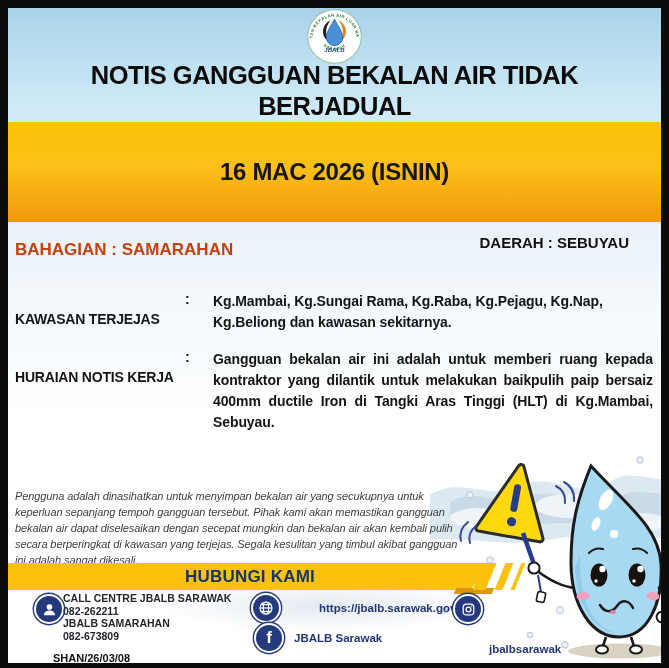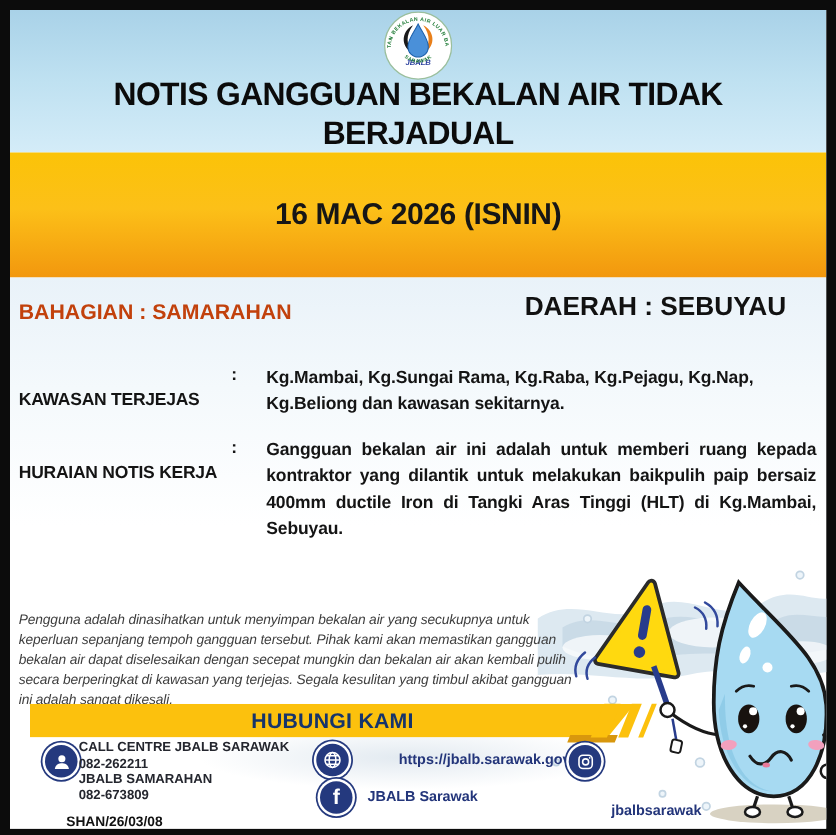--- a/index.html
+++ b/index.html
@@ -18,35 +18,35 @@
     transform:scaleX(0.98);transform-origin:center;}
   
   .date-banner{position:absolute;left:0;top:114px;width:653px;height:100px;
     background:linear-gradient(180deg,#fbc308 0%,#fcc018 45%,#f2970e 100%);
     display:flex;flex-direction:column;align-items:center;justify-content:center;gap:4px;}
   .date-banner .line{font-size:24px;font-weight:700;color:#161616;letter-spacing:-0.3px;}
   
   .body-bg{position:absolute;left:0;top:214px;width:653px;height:441px;
     background:linear-gradient(180deg,#e9f2f9 0%,#f4f9fc 20%,#ffffff 45%);}
   .bahagian{position:absolute;left:7px;top:232px;font-size:17px;font-weight:700;color:#c2410c;}
-  .daerah{position:absolute;right:32px;top:226px;font-size:21px;font-weight:700;color:#111;padding-left:48px;}
+  .daerah{position:absolute;right:32px;top:226px;font-size:15px;font-weight:700;color:#111;padding-left:48px;}
   .info-row{position:absolute;left:7px;right:8px;display:grid;
     grid-template-columns:170px 28px 1fr;align-items:start;}
   .info-row.kawasan{top:283px;}
   .info-row.huraian{top:341px;}
   .info-label{font-size:14px;font-weight:700;color:#141414;letter-spacing:-0.2px;margin-top:20px;}
   .info-colon{font-size:14px;font-weight:700;color:#141414;text-align:left;}
   .info-value{font-size:14px;font-weight:700;color:#141414;line-height:21px;letter-spacing:-0.1px;}
   .info-row.huraian .info-value{text-align:justify;}
   .disclaimer{position:absolute;left:7px;top:480px;width:452px;
     font-size:11px;font-style:italic;line-height:16px;color:#3d3d3d;letter-spacing:-0.1px;}
   
   .footer-swirl{position:absolute;left:150px;top:572px;width:330px;height:52px;
     background:radial-gradient(ellipse at center,rgba(198,213,226,0.5) 0%,rgba(198,213,226,0) 70%);}
-  .contact-banner{position:absolute;left:16px;top:555px;width:484px;height:27px;
+  .contact-banner{position:absolute;left:0;top:555px;width:484px;height:27px;
     background:#fcc10d;
     clip-path:polygon(0 0,100% 0,calc(100% - 22px) 100%,0 100%);
     display:flex;align-items:center;justify-content:center;}
   .contact-banner .heading{font-size:17px;font-weight:700;color:#16346b;letter-spacing:0.2px;}
   .stripe{position:absolute;top:555px;height:27px;background:#fcc10d;transform:skewX(-22deg);}
   .stripe.s1{left:470px;width:13px;}
   .stripe.s2{left:492px;width:8px;}
   .stripe.s3{left:508px;width:4px;}
   .stripe.shadow{left:447px;top:580px;height:6px;width:38px;background:#d8970d;}
   

